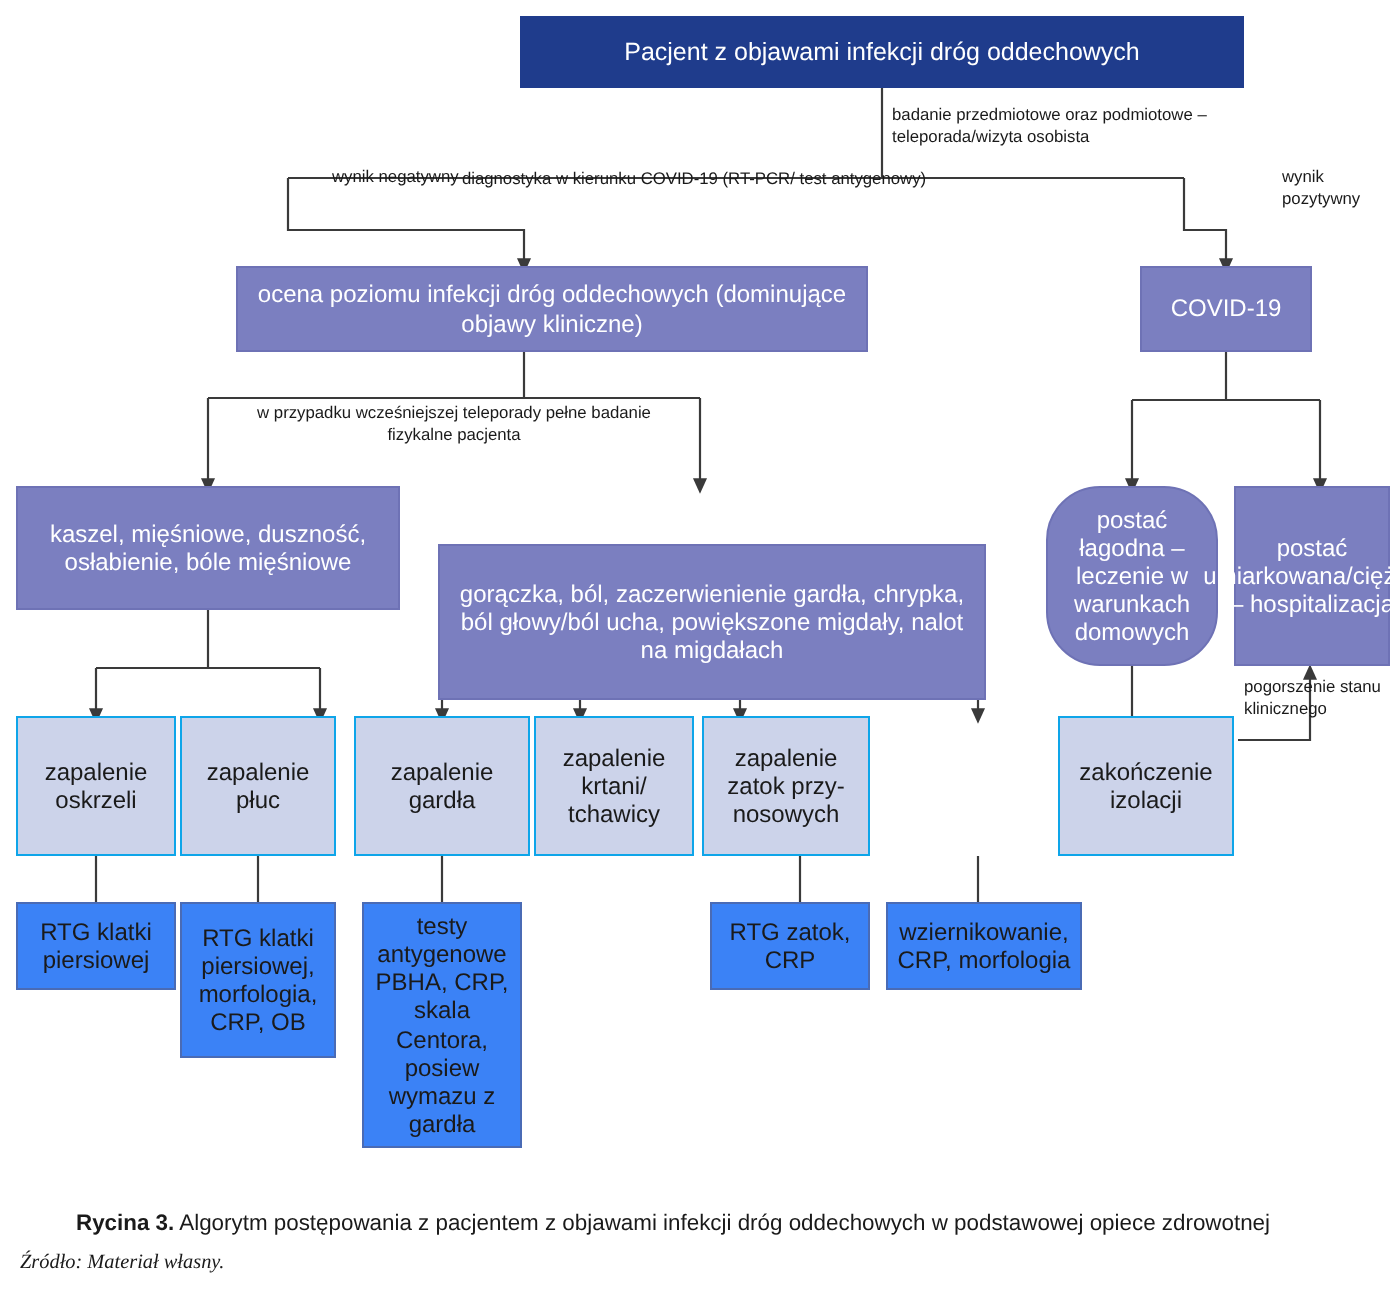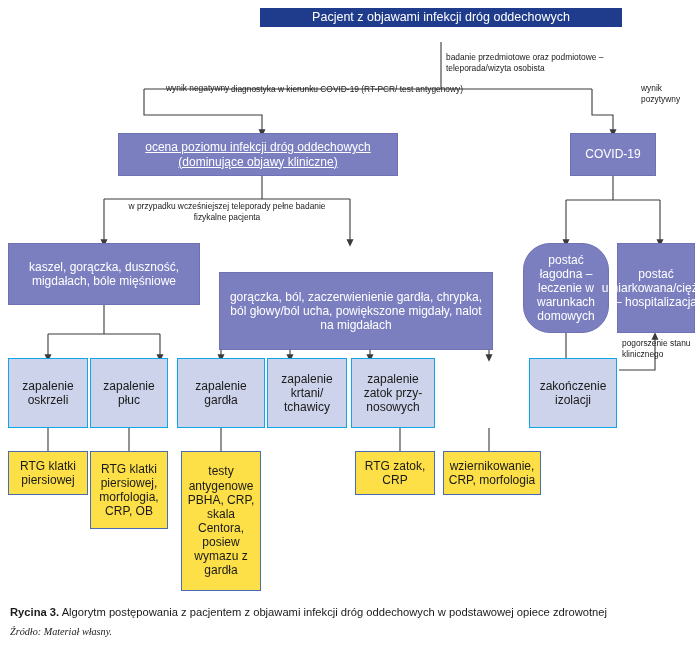--- a/index.html
+++ b/index.html
@@ -18,27 +18,27 @@
   .n-head{background:#1f3c8c;border:1px solid #1f3c8c;color:#ffffff;
           font-size:12.5px;font-weight:400;}
 
   
   .n-purple{background:#7b7fc0;border:1px solid #6e72b5;color:#ffffff;font-size:12px;}
 
   
   .n-blue{background:#ccd3ea;border:1px solid #0ea5e9;color:#1a1a1a;font-size:12px;}
 
   
-  .n-white{background:#fde047;border:1px solid #4a6bb5;color:#1a1a1a;font-size:12px;}
+  .n-white{background:#3b82f6;border:1px solid #4a6bb5;color:#1a1a1a;font-size:12px;}
 
   .lbl{position:absolute;font-size:8.4px;color:#1a1a1a;line-height:1.35;}
   .lbl.c{text-align:center;}
 
   .cap{position:absolute;left:10px;top:604px;width:686px;font-size:11.2px;line-height:1.5;}
-  .cap b{font-weight:bold;}
+  .cap b{font-weight:bold;margin-left:28px;}
   .src{position:absolute;left:10px;top:626px;font-size:10.2px;font-style:italic;
        font-family:"Liberation Serif","DejaVu Serif",serif;}
 </style>
 </head>
 <body>
 
 <div id="canvas">
 
   <svg id="wires" viewBox="0 0 700 648">
     <defs>
@@ -82,34 +82,34 @@
       <path d="M619,370 L655,370 L655,336" marker-end="url(#ah)"></path>
 
       <path d="M48,428 L48,451"></path>
       <path d="M129,428 L129,451"></path>
       <path d="M221,428 L221,451"></path>
       <path d="M400,428 L400,451"></path>
       <path d="M489,428 L489,451"></path>
     </g>
   </svg>
 
-  <div class="node n-head" style="left:260px;top:8px;width:362px;height:19px;">
+  <div class="node n-head" style="left:260px;top:8px;width:362px;height:36px;">
     <span>Pacjent z objawami infekcji dróg oddechowych</span>
   </div>
 
-  <div class="node n-purple" style="left:118px;top:133px;width:280px;height:43px;padding:16px 6px;text-decoration:underline;">
+  <div class="node n-purple" style="left:118px;top:133px;width:316px;height:43px;padding:16px 6px;">
     <span>ocena poziomu infekcji dróg oddechowych (dominujące objawy kliniczne)</span>
   </div>
 
   <div class="node n-purple" style="left:570px;top:133px;width:86px;height:43px;">
     <span>COVID-19</span>
   </div>
 
   <div class="node n-purple" style="left:8px;top:243px;width:192px;height:62px;padding:0 7px;">
-    <span>kaszel, gorączka, duszność, migdałach, bóle mięśniowe</span>
+    <span>kaszel, mięśniowe, duszność, osłabienie, bóle mięśniowe</span>
   </div>
 
   <div class="node n-purple" style="left:219px;top:243px;width:274px;height:78px;padding:0 7px;margin-top:29px;">
     <span>gorączka, ból, zaczerwienienie gardła, chrypka, ból głowy/ból ucha, powiększone migdały, nalot na migdałach</span>
   </div>
 
   <div class="node n-purple" style="left:523px;top:243px;width:86px;height:90px;padding:0 4px;border-radius:27px;">
     <span>postać łagodna – leczenie w warunkach domowych</span>
   </div>
 
@@ -135,21 +135,21 @@
   <div class="node n-blue" style="left:529px;top:358px;width:88px;height:70px;padding:0 4px;">
     <span>zakończenie izolacji</span>
   </div>
 
   <div class="node n-white" style="left:8px;top:451px;width:80px;height:44px;padding:0 4px;">
     <span>RTG klatki piersiowej</span>
   </div>
   <div class="node n-white" style="left:90px;top:451px;width:78px;height:78px;padding:0 4px;">
     <span>RTG klatki piersiowej, morfologia, CRP, OB</span>
   </div>
-  <div class="node n-white" style="left:181px;top:451px;width:80px;height:140px;padding:0 4px;">
+  <div class="node n-white" style="left:181px;top:451px;width:80px;height:123px;padding:0 4px;">
     <span>testy antygenowe PBHA, CRP, skala Centora, posiew wymazu z gardła</span>
   </div>
   <div class="node n-white" style="left:355px;top:451px;width:80px;height:44px;padding:0 4px;">
     <span>RTG zatok, CRP</span>
   </div>
   <div class="node n-white" style="left:443px;top:451px;width:98px;height:44px;padding:0 4px;">
     <span>wziernikowanie, CRP, morfologia</span>
   </div>
 
   <div class="lbl" style="left:446px;top:52px;width:215px;">

